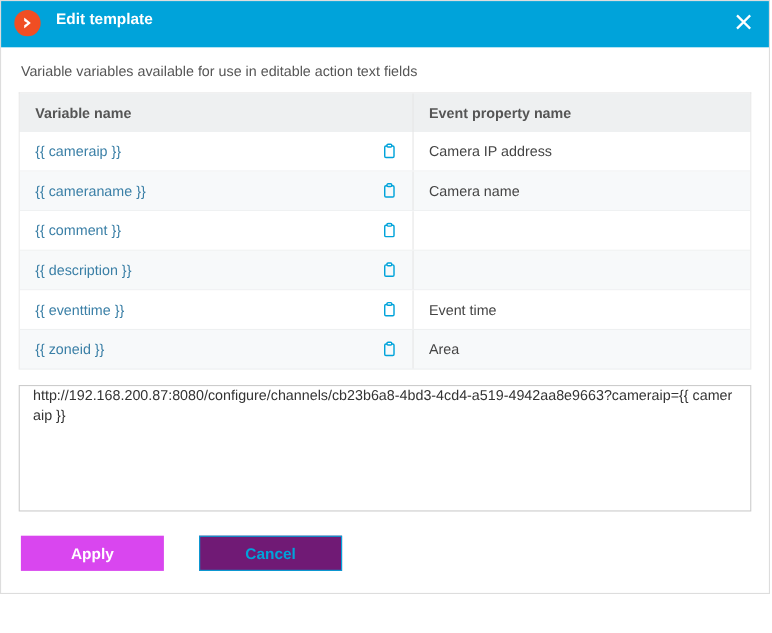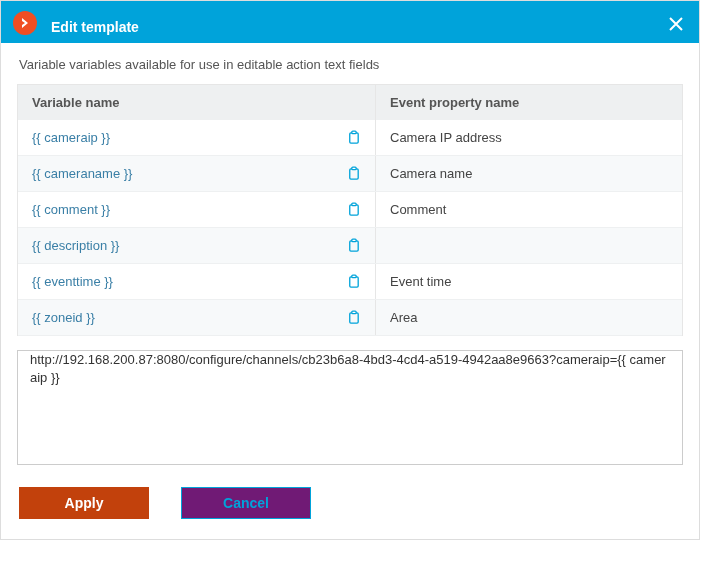--- a/index.html
+++ b/index.html
@@ -12,21 +12,21 @@
     }
     .dialog {
       width: 700px;
       border: 1px solid #ddd;
       background: #fff;
     }
     .titlebar {
       background: #00a3da;
       color: #fff;
       display: flex;
-      align-items: flex-end;
+      align-items: flex-start;
       padding: 8px 12px;
       height: 42px;
     }
     .titlebar-icon {
       width: 24px;
       height: 24px;
       border-radius: 50%;
       background: #f04e23;
       display: flex;
       align-items: center;
@@ -110,21 +110,21 @@
       width: 130px;
       height: 32px;
       font-size: 14px;
       font-weight: 600;
       border: none;
       cursor: pointer;
       display: flex;
       align-items: center;
       justify-content: center;
     }
-    .btn-apply { background: #c2410c; color: #fff; }
+    .btn-apply { background: #d946ef; color: #fff; }
     .btn-cancel { background: #701a75; color: #00a3da; border: 1px solid #00a3da; }
   </style>
 </head>
 <body>
 
 <div class="dialog">
   <div class="titlebar">
     <div class="titlebar-icon">
       <svg viewBox="0 0 10 10">
         <path d="M2 0 L8 5 L2 10 L2 7 L5 5 L2 3 Z" fill="#fff"></path>
@@ -178,23 +178,20 @@
           <div class="vars-row">
             <div class="col-var">
               <span class="var-name">{{ comment }}</span>
               <span class="copy-icon">
                 <svg viewBox="0 0 16 16">
                   <rect x="4" y="3" width="9" height="11" rx="1.2" fill="none" stroke="#00a3da" stroke-width="1.4"></rect>
                   <rect x="6.2" y="1.2" width="4.6" height="2.6" rx="1" fill="#fff" stroke="#00a3da" stroke-width="1.4"></rect>
                 </svg>
               </span>
             </div>
-            <div class="col-prop">
-              <span>Comment</span>
-            </div>
           </div>
           <div class="vars-row">
             <div class="col-var">
               <span class="var-name">{{ description }}</span>
               <span class="copy-icon">
                 <svg viewBox="0 0 16 16">
                   <rect x="4" y="3" width="9" height="11" rx="1.2" fill="none" stroke="#00a3da" stroke-width="1.4"></rect>
                   <rect x="6.2" y="1.2" width="4.6" height="2.6" rx="1" fill="#fff" stroke="#00a3da" stroke-width="1.4"></rect>
                 </svg>
               </span>

